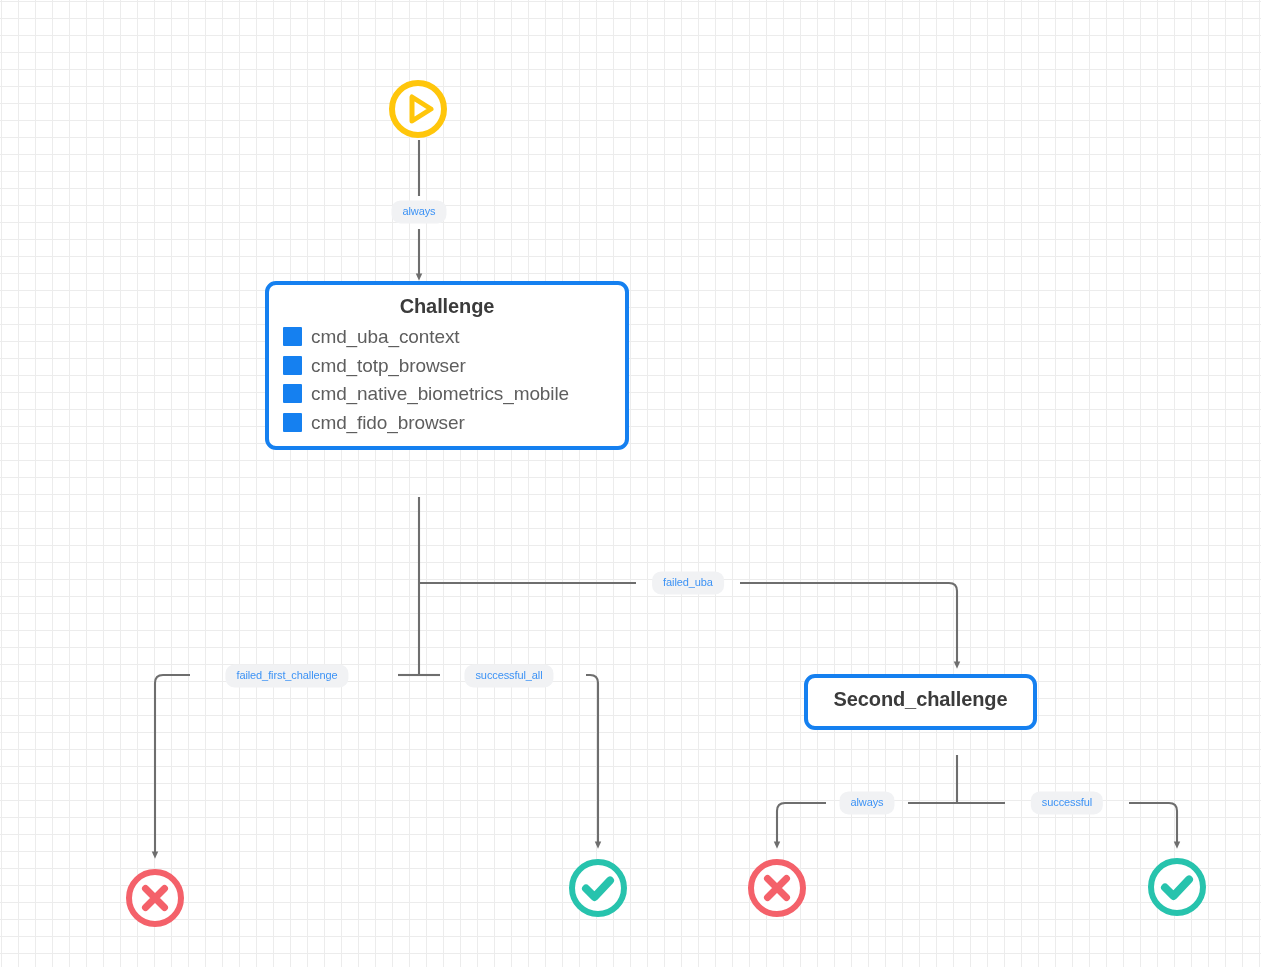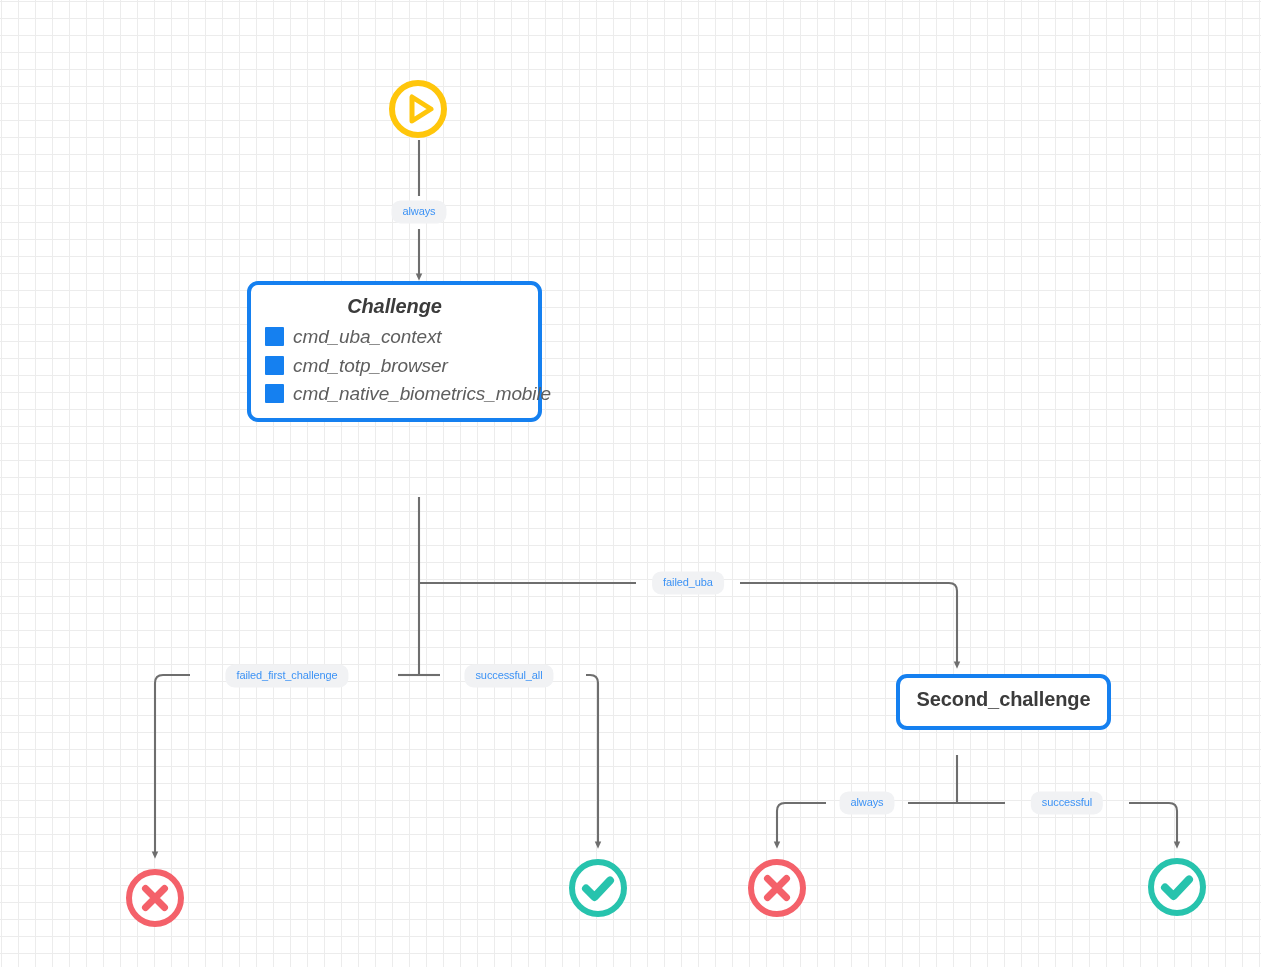--- a/index.html
+++ b/index.html
@@ -139,39 +139,43 @@
     </g>
   </svg>
 
   <div class="start-node" style="left:387px; top:78px;">
     <svg width="62" height="62" viewBox="0 0 62 62">
       <circle cx="31" cy="31" r="26" fill="#ffffff" stroke="#ffc60b" stroke-width="6"></circle>
       <path d="M25,19 L25,43 L44,31 Z" fill="none" stroke="#ffc60b" stroke-width="5" stroke-linejoin="round"></path>
     </svg>
   </div>
 
-  <div class="node" style="left:247px; top:281px; width:295px;font-style:italic;">
+  <div class="node" style="left:265px; top:281px; width:364px;">
     <div class="node-title">Challenge</div>
     <div class="node-items">
       <div class="node-item">
         <span class="item-swatch"></span>
         <span class="item-label">cmd_uba_context</span>
       </div>
       <div class="node-item">
         <span class="item-swatch"></span>
         <span class="item-label">cmd_totp_browser</span>
       </div>
       <div class="node-item">
         <span class="item-swatch"></span>
         <span class="item-label">cmd_native_biometrics_mobile</span>
       </div>
+      <div class="node-item">
+        <span class="item-swatch"></span>
+        <span class="item-label">cmd_fido_browser</span>
+      </div>
     </div>
   </div>
 
-  <div class="node" style="left:896px; top:674px; width:215px;">
+  <div class="node" style="left:804px; top:674px; width:233px;">
     <div class="node-title">Second_challenge</div>
   </div>
 
   <div class="terminal-node" style="left:124px; top:867px;">
     <svg width="62" height="62" viewBox="0 0 62 62">
       <circle cx="31" cy="31" r="26" fill="#ffffff" stroke="#f4616a" stroke-width="6"></circle>
       <path d="M21.5,21.5 L40.5,40.5 M40.5,21.5 L21.5,40.5" stroke="#f4616a" stroke-width="7" stroke-linecap="round" fill="none"></path>
     </svg>
   </div>
 

